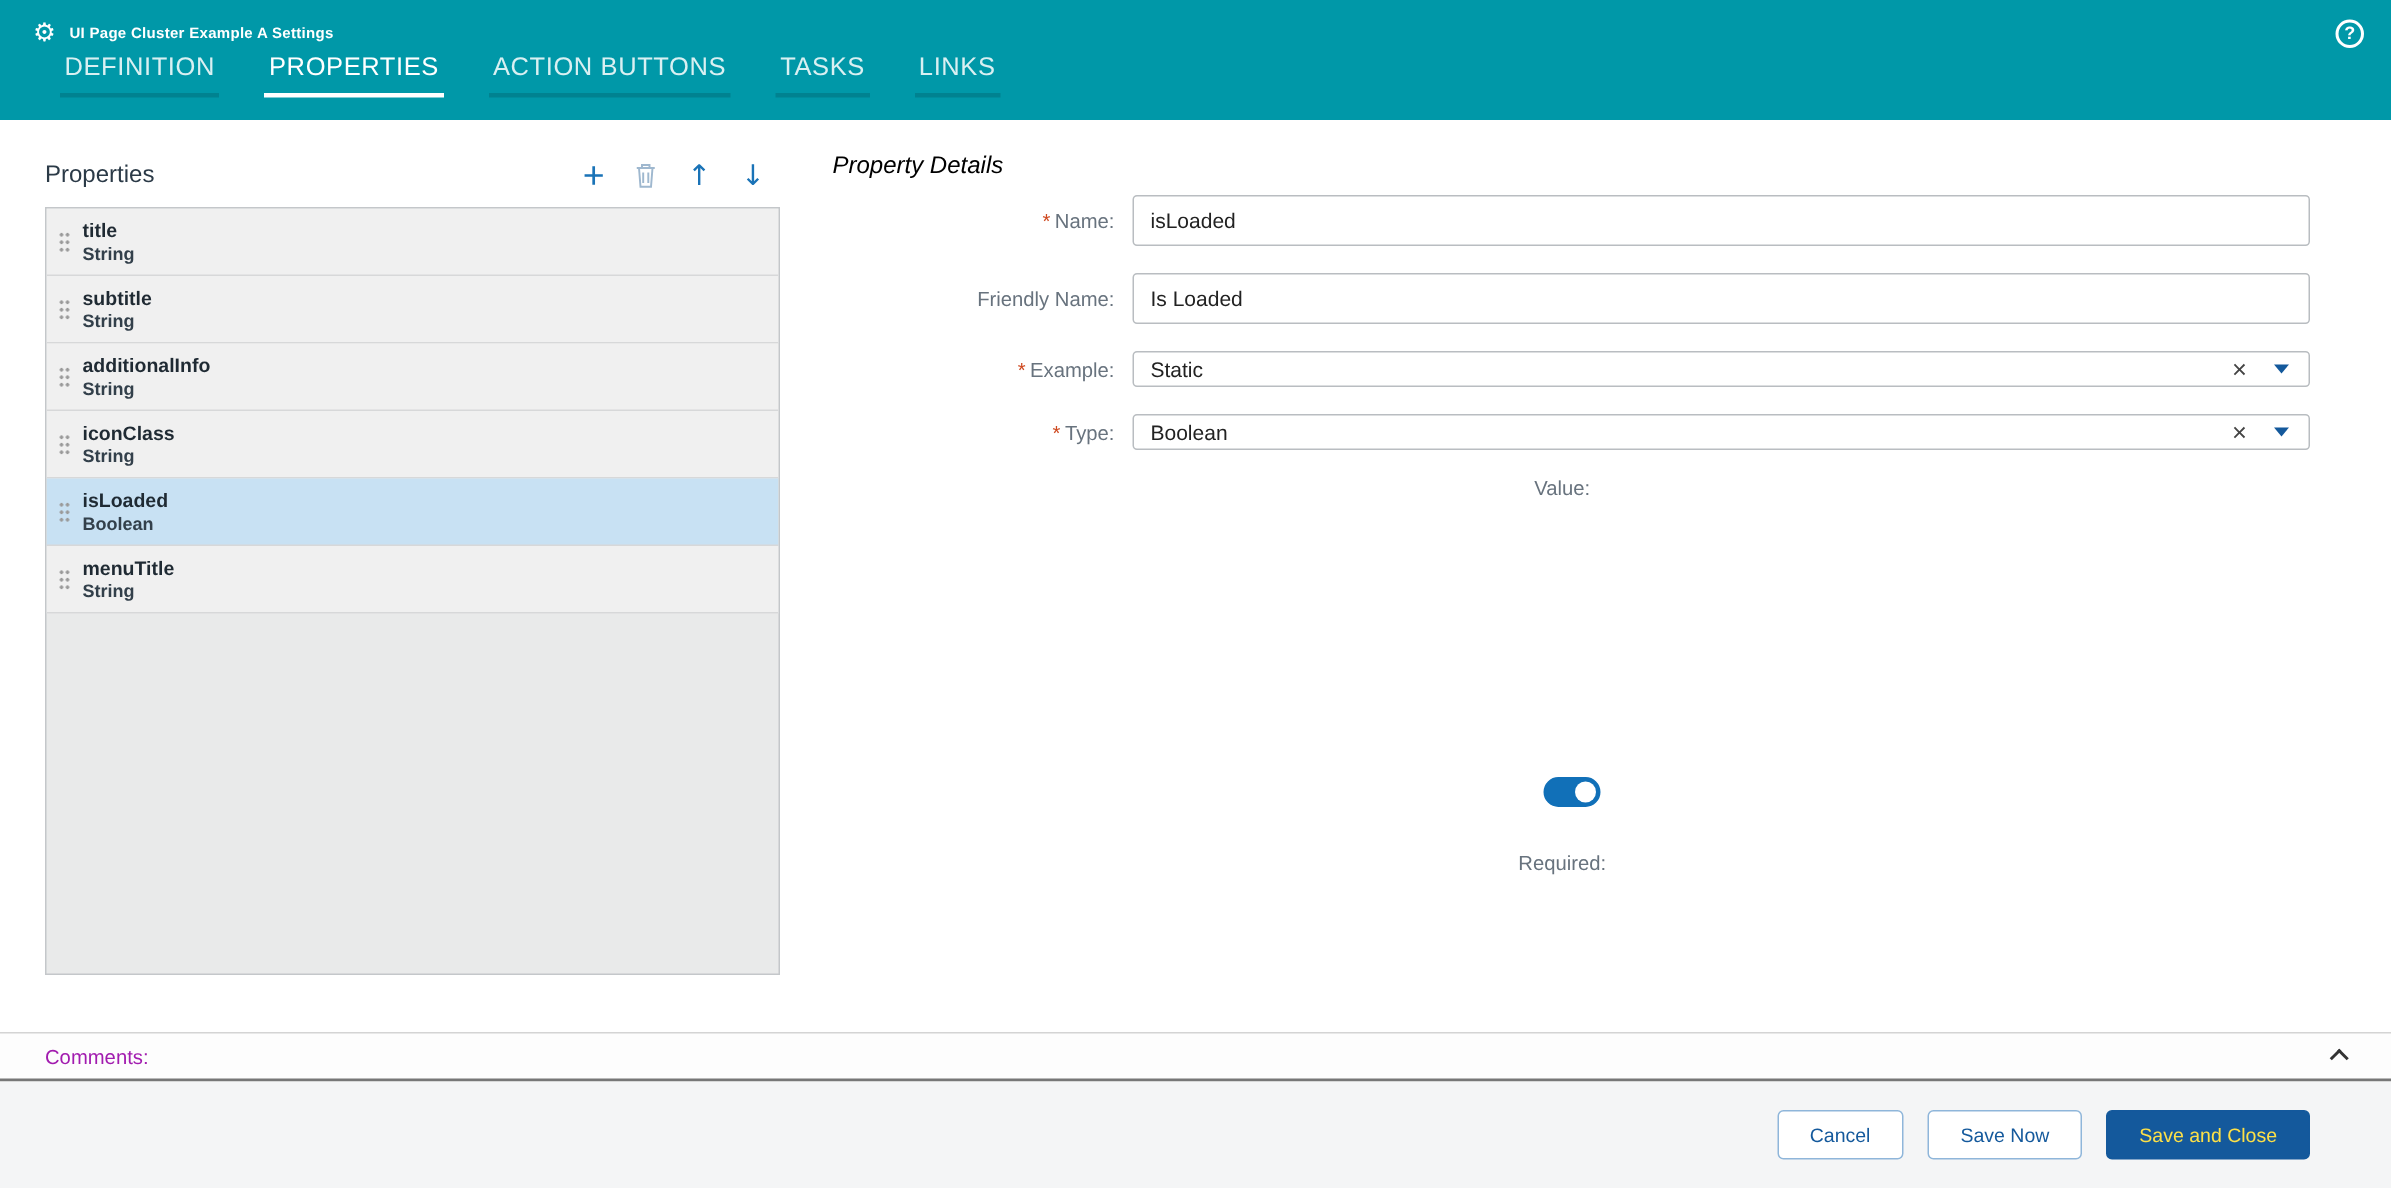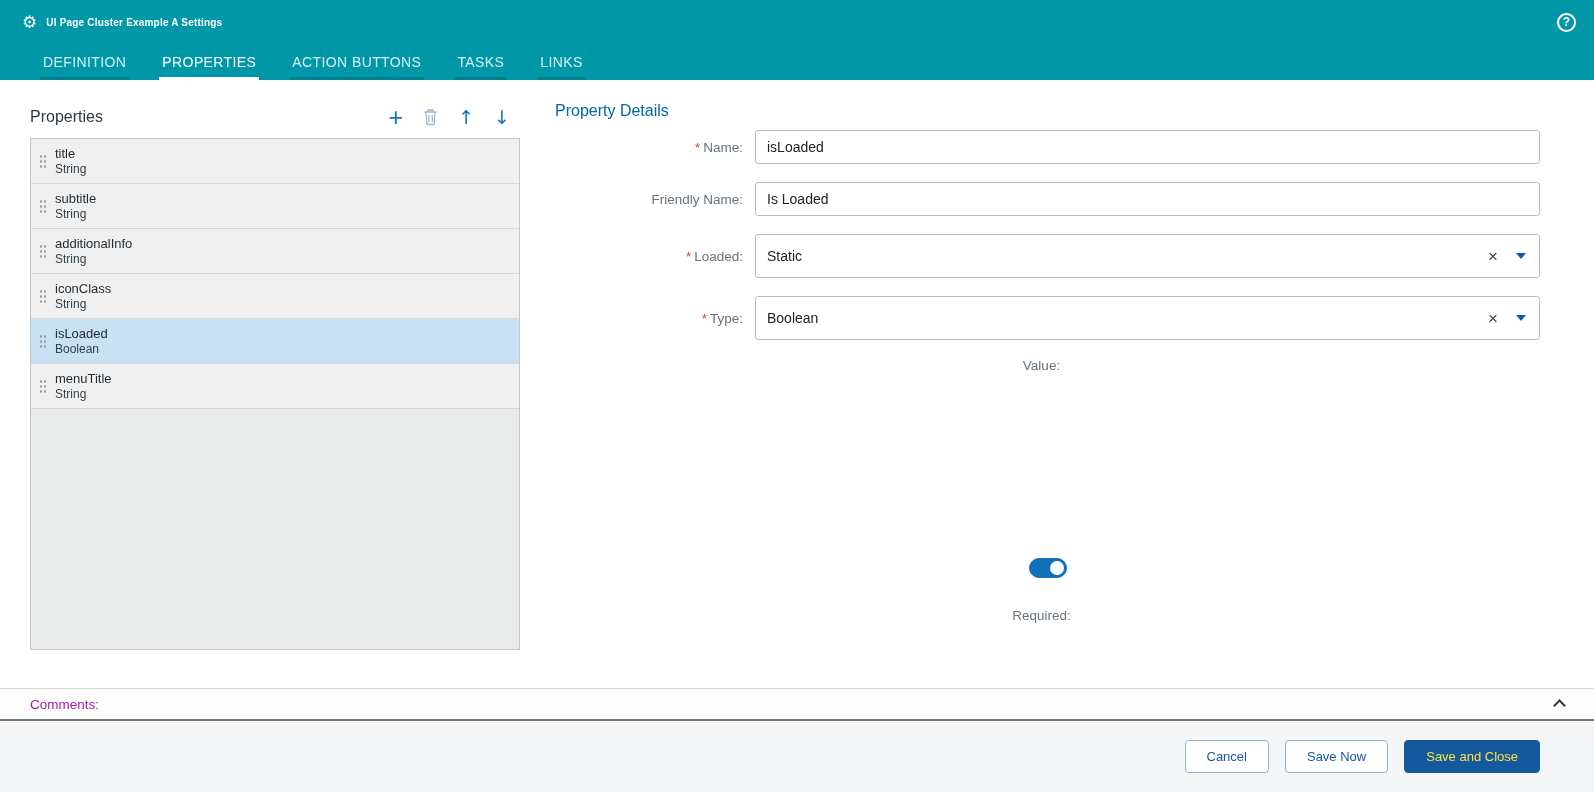--- a/index.html
+++ b/index.html
@@ -26,25 +26,25 @@
   .page-title { font-size: 10px; font-weight: 700; letter-spacing: .2px; }
   .help-btn {
     margin-left: auto;
     width: 19px; height: 19px;
     border: 2px solid #fff; border-radius: 50%;
     display: flex; align-items: center; justify-content: center;
     font-size: 12px; font-weight: 700; cursor: pointer;
   }
   .tabs { display: flex; gap: 30px; padding-left: 40px; height: 36px; align-items: flex-end; }
   .tab {
-    font-size: 14px; letter-spacing: .4px;
+    font-size: 17px; letter-spacing: .4px;
     color: rgba(255,255,255,.85);
     padding: 0 3px 7px 3px;
     border-bottom: 3px solid rgba(0,0,0,.14);
-    margin-bottom: 0;
+    margin-bottom: 15px;
     cursor: pointer; white-space: nowrap;
   }
   .tab.selected { color: #fff; border-bottom-color: #fff; }
 
   
   .content { flex: 1 1 auto; display: flex; padding: 22px 54px 0 30px; background: #fff; overflow: hidden; }
 
   .left { flex: 0 0 490px; display: flex; flex-direction: column; }
   .panel-head { display: flex; align-items: center; height: 30px; margin-bottom: 6px; }
   .panel-title { font-size: 16px; color: #2b3a47; }
@@ -59,48 +59,49 @@
     height: 512px;
     overflow: hidden;
   }
   .prow {
     display: flex; align-items: center;
     height: 45px;
     background: #f0f0f0;
     border-bottom: 1px solid #d7d8d9;
     padding-left: 6px;
     cursor: pointer;
+    font-weight: bold;
   }
   .prow.selected { background: var(--selected-row, #c8e1f3); }
   .grip {
     width: 8px; height: 15px; margin: 0 8px 0 2px;
     background-image: radial-gradient(circle, #9a9a9a 1px, transparent 1.3px);
     background-size: 4px 5px;
   }
   .prow-text { display: flex; flex-direction: column; line-height: 1.22; }
   .prow-name { font-size: 13px; color: #1f2a33; }
   .prow-type { font-size: 12px; color: #33404b; }
 
   
   .right { flex: 1 1 auto; padding-left: 35px; display: flex; flex-direction: column; }
-  .details-title { font-size: 16px; color: #0369a1; height: 30px; margin-bottom: 10px; }
+  .details-title { font-size: 16px; color: #000000; height: 30px; margin-bottom: 10px; font-style: italic; }
   .frow { display: flex; align-items: center; margin-bottom: 18px; }
   .flabel {
     flex: 0 0 200px; text-align: right; padding-right: 12px;
     font-size: 13.5px; color: #68737e; white-space: nowrap;
   }
   .req { color: var(--required-asterisk, #cf4a21); margin-right: 3px; font-size: 13.5px; }
   .fctrl { flex: 1 1 auto; }
   input.text {
     width: 100%; height: 34px;
     border: 1px solid #b9bdc1; border-radius: 3px;
     padding: 0 11px; font-family: inherit; font-size: 14px; color: #222; background: #fff;
   }
   .select {
-    height: 44px; border: 1px solid #b9bdc1; border-radius: 3px;
+    height: 24px; border: 1px solid #b9bdc1; border-radius: 3px;
     display: flex; align-items: center; padding: 0 10px 0 11px;
     font-size: 14px; background: #fff; cursor: pointer;
   }
   .select .val { flex: 1 1 auto; color: #222; }
   .clear-x { color: #444; font-size: 17px; margin-right: 18px; line-height: 1; }
   .caret {
     width: 0; height: 0;
     border-left: 5px solid transparent; border-right: 5px solid transparent;
     border-top: 6px solid var(--primary-button, #14599c);
     margin-right: 3px;
@@ -245,21 +246,21 @@
       </div>
 
       <div class="frow">
         <label class="flabel">Friendly Name:</label>
         <div class="fctrl">
           <input class="text" type="text" value="Is Loaded" style="">
         </div>
       </div>
 
       <div class="frow">
-        <label class="flabel"><span class="req">*</span><span>Loaded:</span></label>
+        <label class="flabel"><span class="req">*</span><span>Example:</span></label>
         <div class="fctrl">
           <div class="select">
             <span class="val">Static</span>
             <span class="clear-x">×</span>
             <span class="caret"></span>
           </div>
         </div>
       </div>
 
       <div class="frow">

